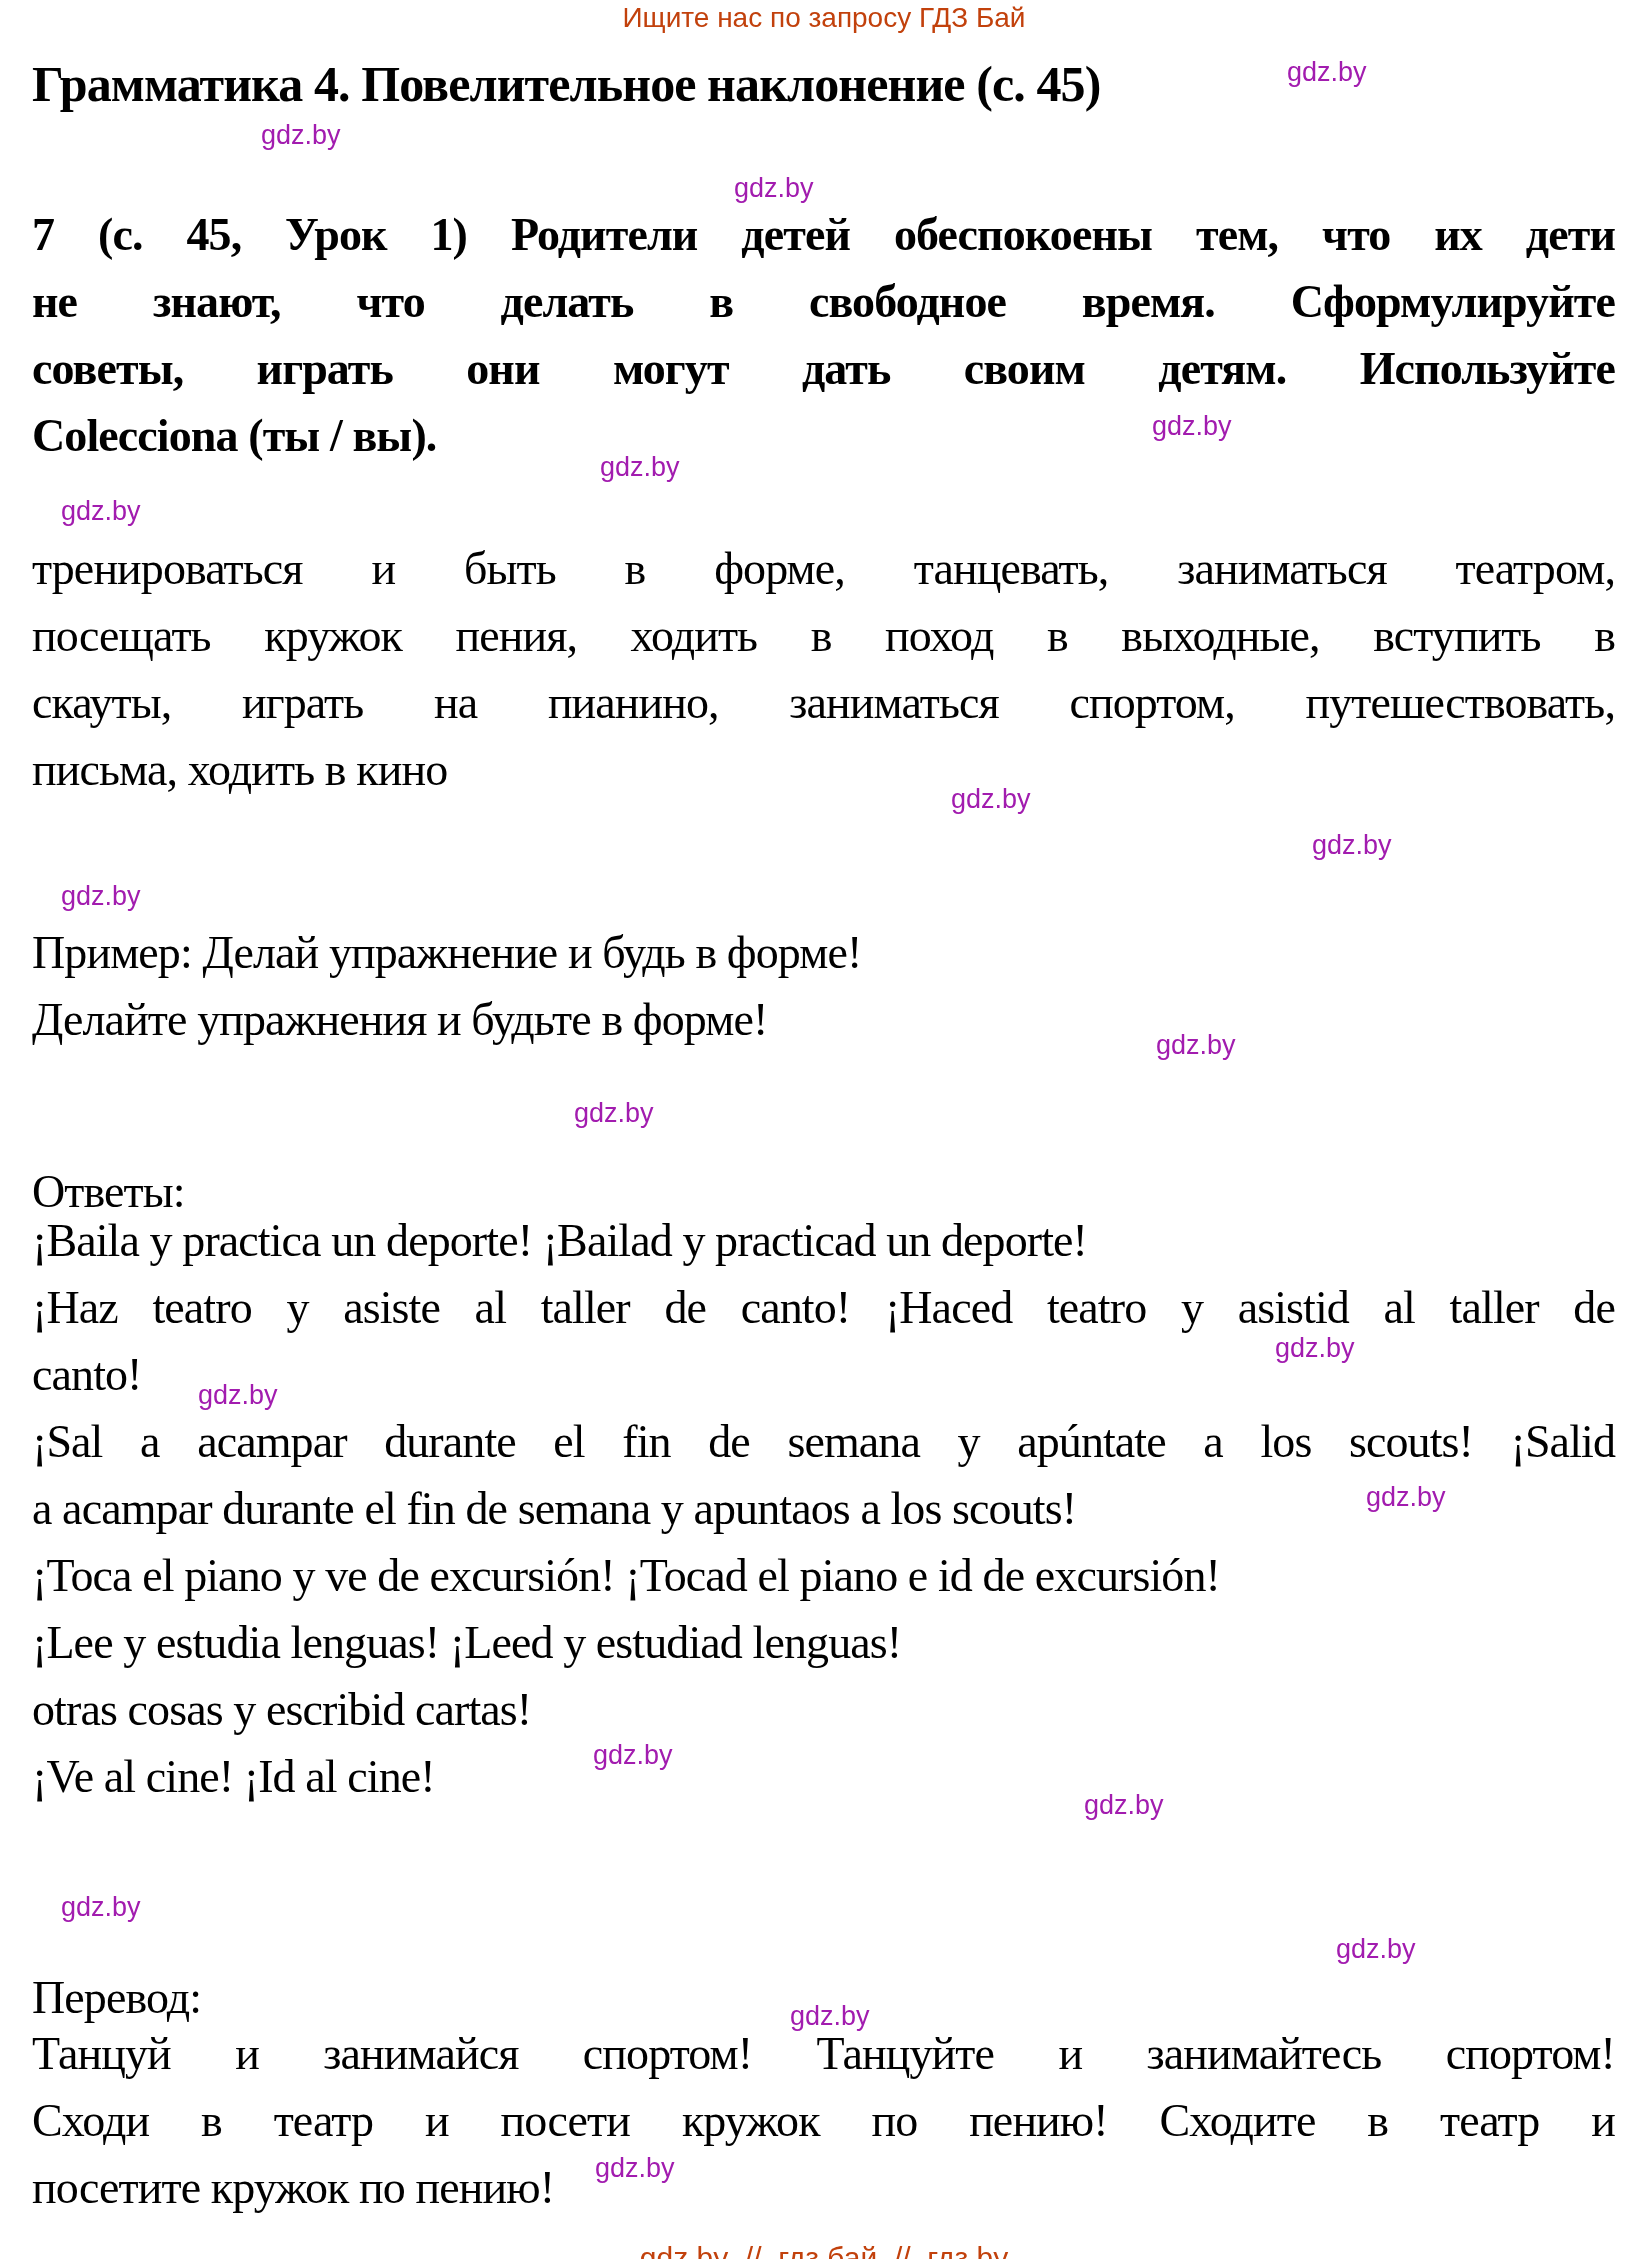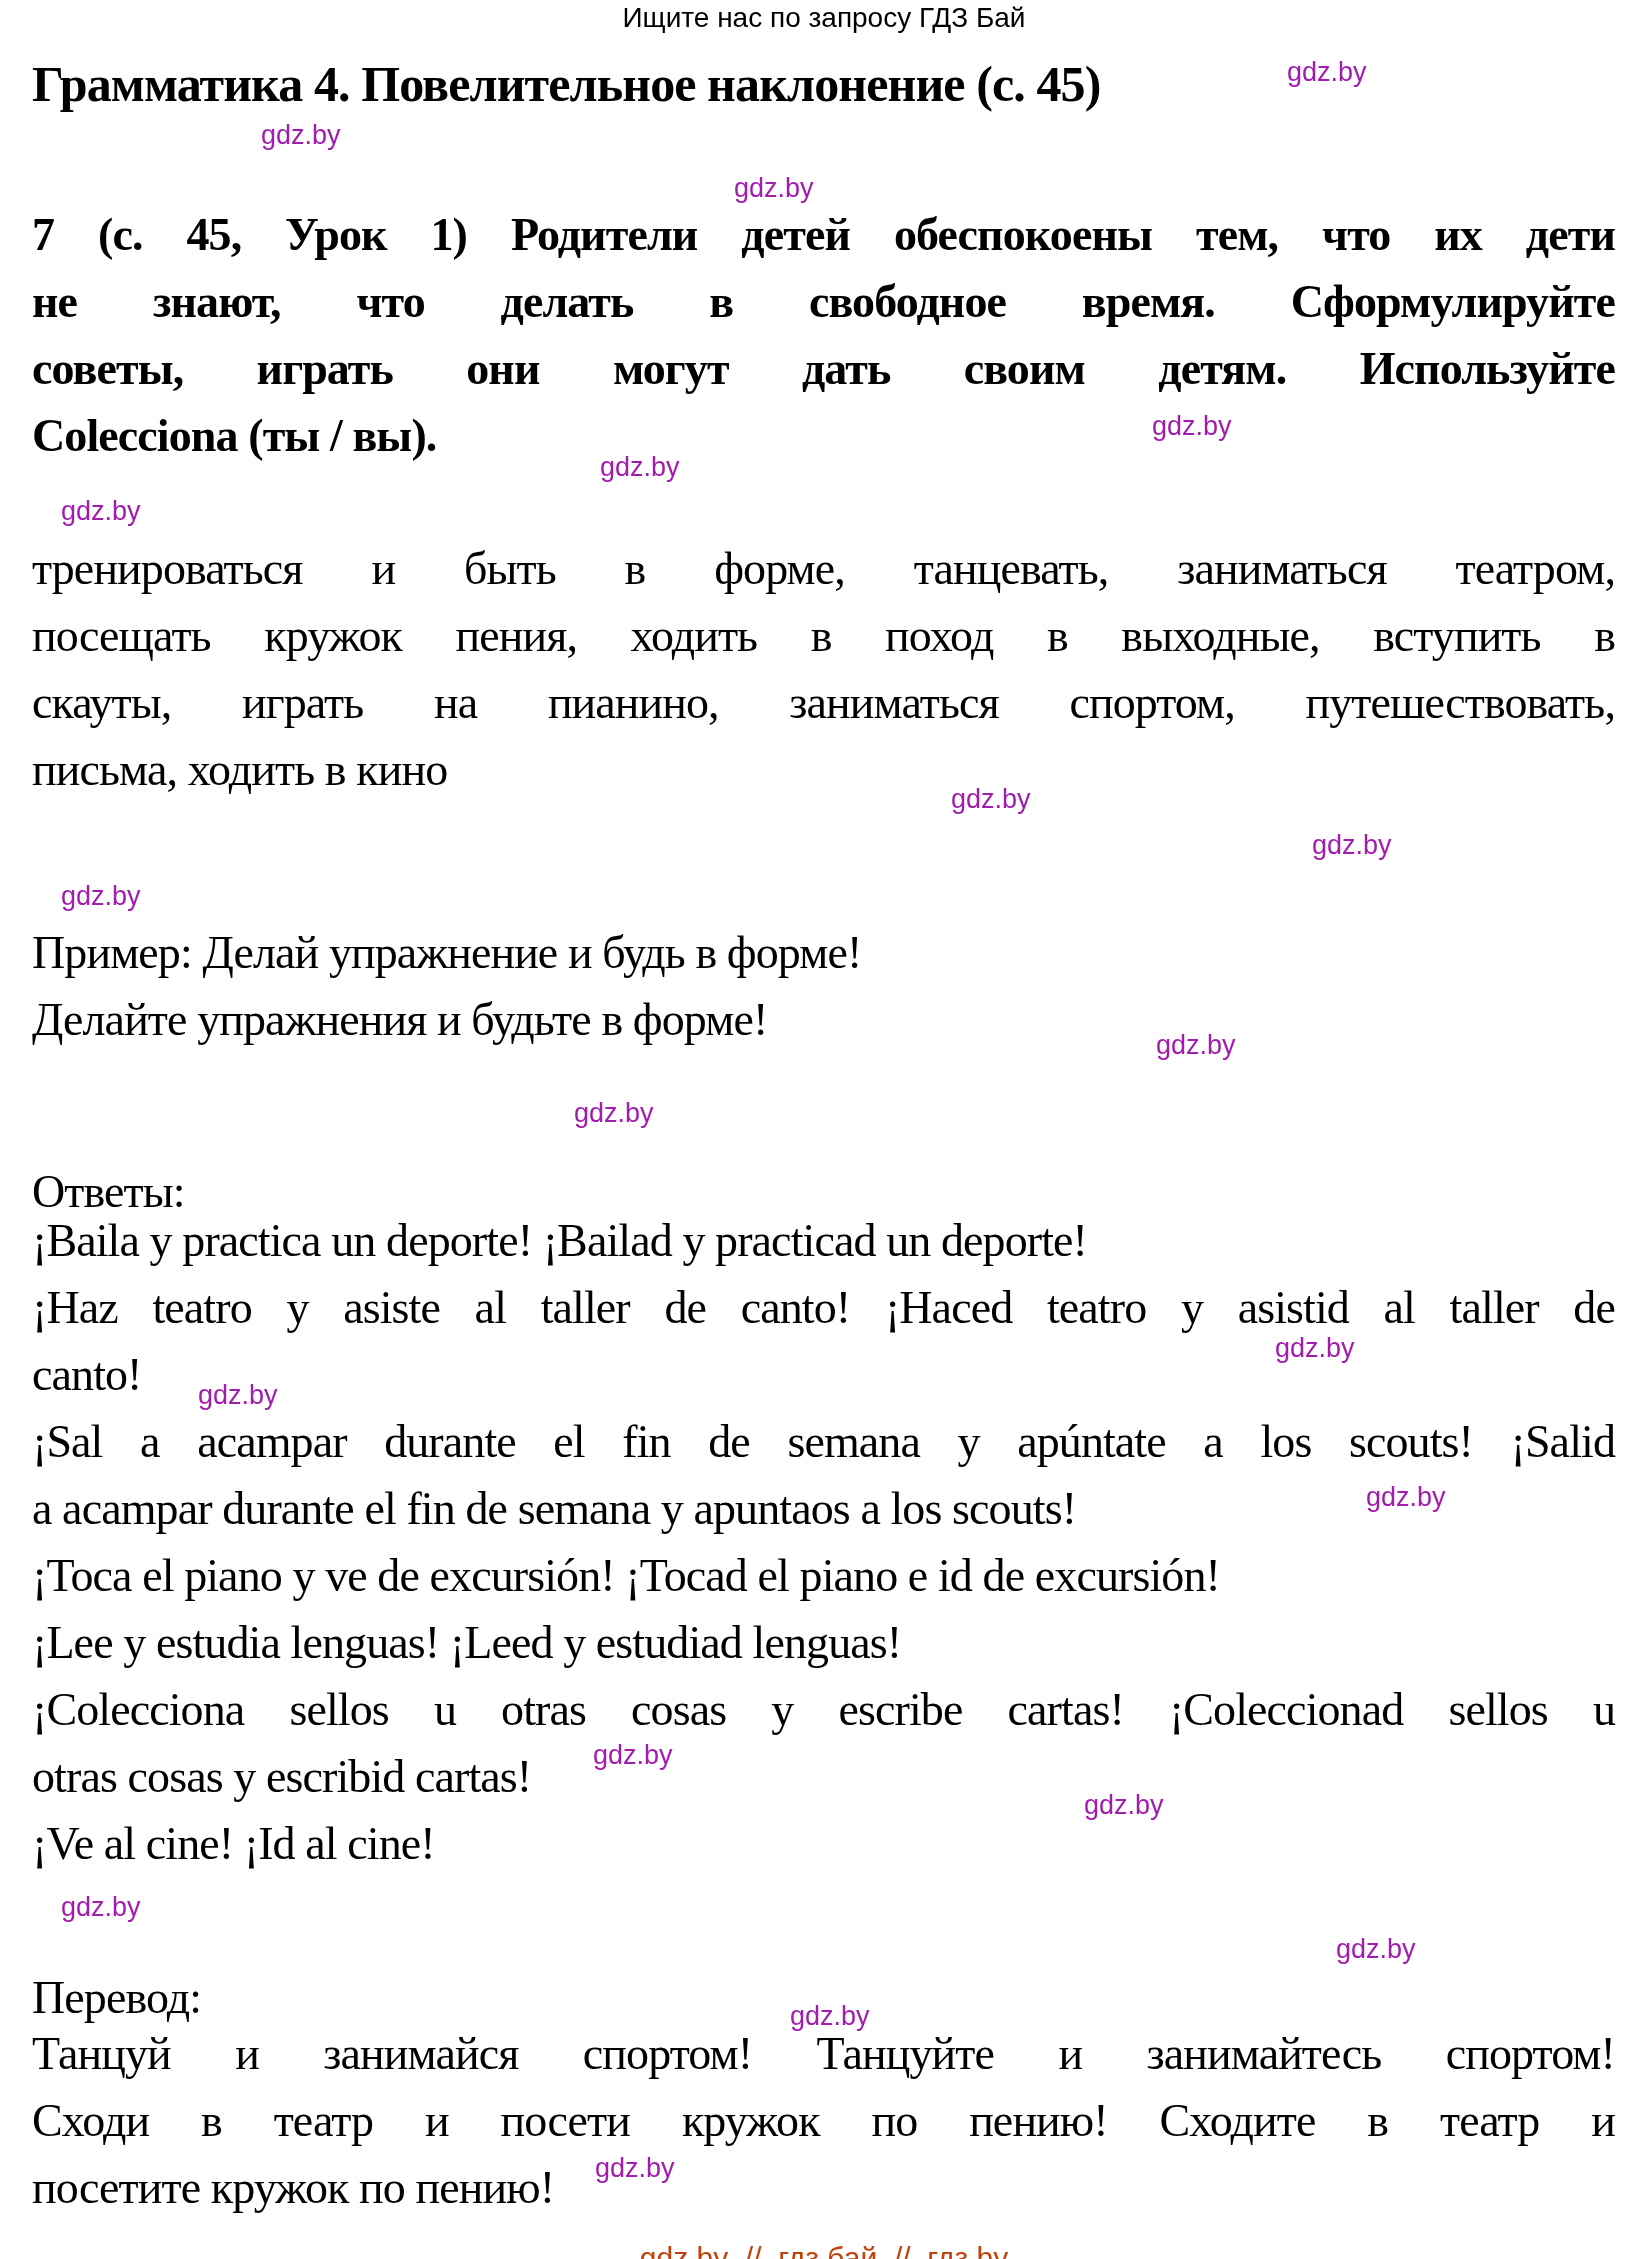--- a/index.html
+++ b/index.html
@@ -27,21 +27,21 @@
   .footer{
     position:absolute;top:2217px;left:0;width:100%;text-align:center;
     font-family:"Liberation Sans",sans-serif;font-size:30px;white-space:pre;
   }
 </style>
 </head>
 <body>
 
 <div class="page">
 
-  <div class="banner" style="color: #000000;">Ищите нас по запросу ГДЗ Бай</div>
+  <div class="banner" style="color: #c2410c;">Ищите нас по запросу ГДЗ Бай</div>
 
   <div class="heading">Грамматика 4. Повелительное наклонение (с. 45)</div>
 
   <div class="block bold" style="top:201px">
     <div class="line just">7 (с. 45, Урок 1) Родители детей обеспокоены тем, что их дети</div>
     <div class="line just">не знают, что делать в свободное время. Сформулируйте</div>
     <div class="line just">советы, играть они могут дать своим детям. Используйте</div>
     <div class="line">Colecciona (ты / вы).</div>
   </div>
 
@@ -61,21 +61,20 @@
     <div class="label-line">Ответы:</div>
   </div>
   <div class="block" style="top:1207px">
     <div class="line">¡Baila y practica un deporte! ¡Bailad y practicad un deporte!</div>
     <div class="line just">¡Haz teatro y asiste al taller de canto! ¡Haced teatro y asistid al taller de</div>
     <div class="line">canto!</div>
     <div class="line just">¡Sal a acampar durante el fin de semana y apúntate a los scouts! ¡Salid</div>
     <div class="line">a acampar durante el fin de semana y apuntaos a los scouts!</div>
     <div class="line">¡Toca el piano y ve de excursión! ¡Tocad el piano e id de excursión!</div>
     <div class="line">¡Lee y estudia lenguas! ¡Leed y estudiad lenguas!</div>
-    <div class="line just">¡Colecciona sellos u otras cosas y escribe cartas! ¡Coleccionad sellos u</div>
     <div class="line">otras cosas y escribid cartas!</div>
     <div class="line">¡Ve al cine! ¡Id al cine!</div>
   </div>
 
   <div class="block" style="top:1944px">
     <div class="label-line">Перевод:</div>
   </div>
   <div class="block" style="top:2020px">
     <div class="line just">Танцуй и занимайся спортом! Танцуйте и занимайтесь спортом!</div>
     <div class="line just">Сходи в театр и посети кружок по пению! Сходите в театр и</div>

